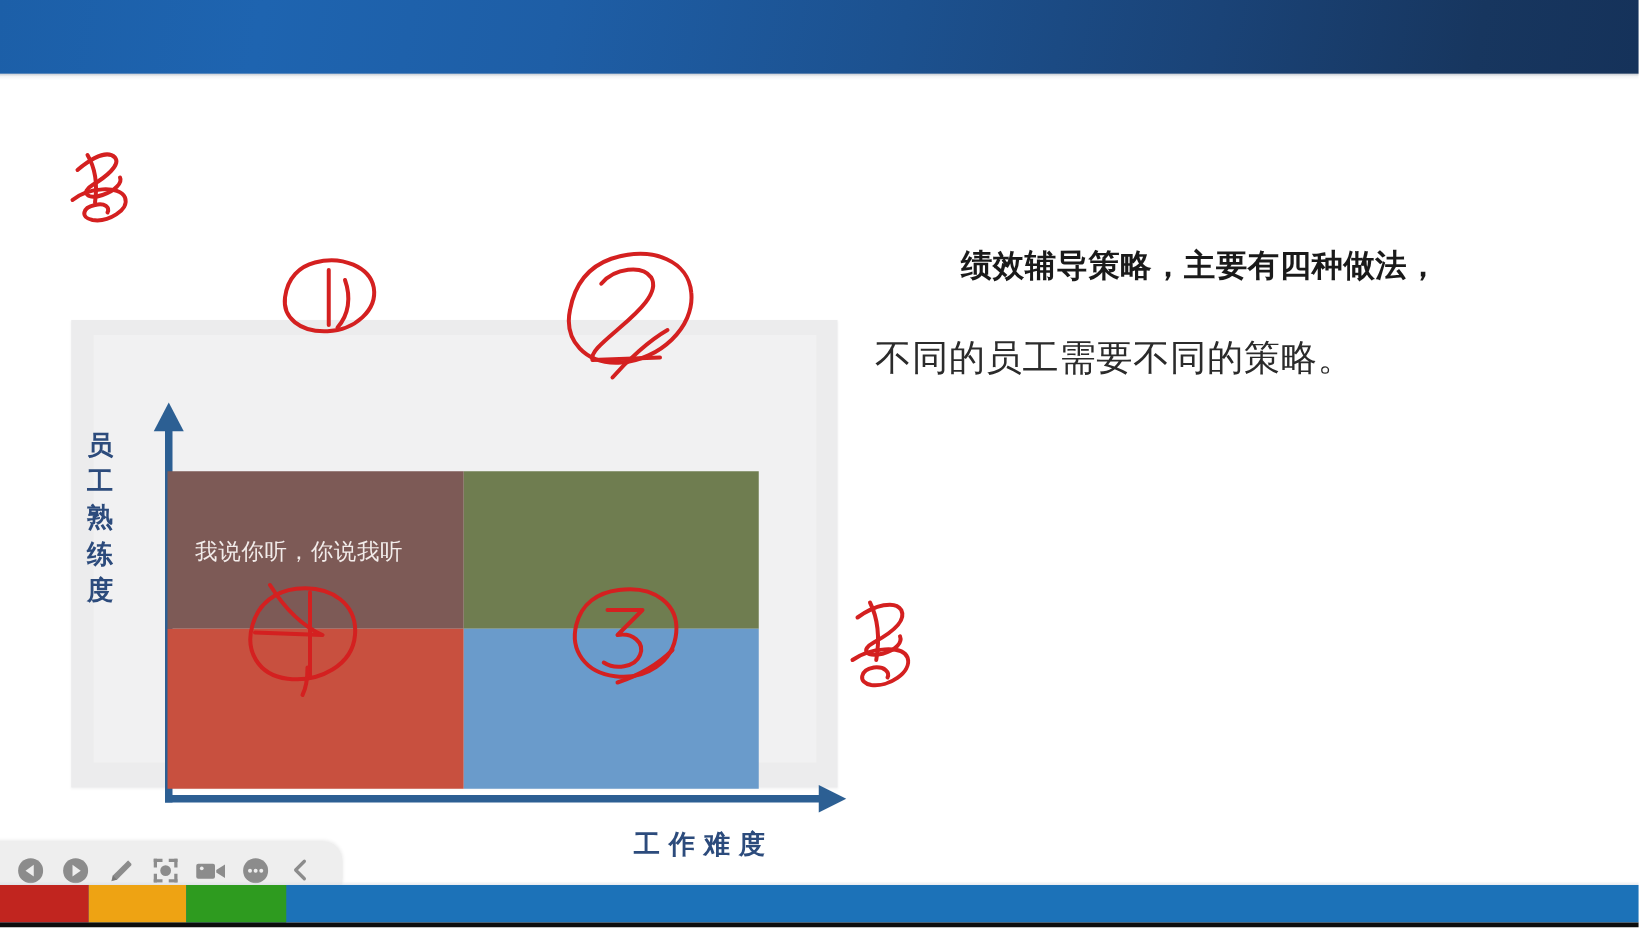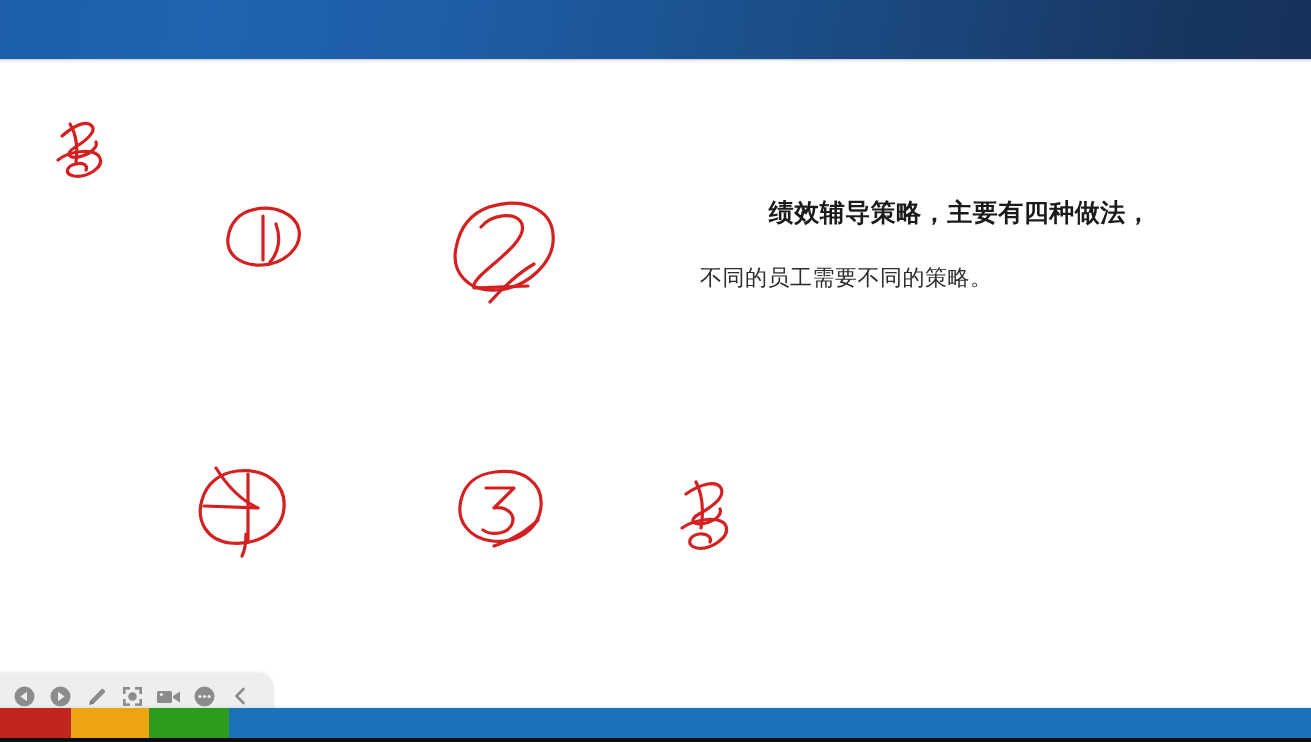--- a/index.html
+++ b/index.html
@@ -170,22 +170,22 @@
   #copy-line-1 {
     font-size: 25px;
     font-weight: bold;
     color: #1a1a1a;
     letter-spacing: 0.5px;
     line-height: 34px;
     font-family: "DejaVu Serif", "Liberation Serif", serif;
     text-align: center;
   }
   #copy-line-2 {
-    margin-top: 32px;
-    font-size: 22px;
+    margin-top: 40px;
+    font-size: 29px;
     color: #2b2b2b;
     letter-spacing: 0.5px;
     line-height: 32px;
     font-family: "DejaVu Serif", "Liberation Serif", serif;
   }
 
   
   #toolbar {
     position: absolute;
     left: -16px;
@@ -242,20 +242,41 @@
   }
 </style>
 </head>
 <body>
 
 <div id="top-bar"></div>
 <div id="top-bar-shadow"></div>
 
 <div id="stage">
 
+  <div id="figure">
+
+    <div id="figure-plate">
+      <div id="plate-inner"></div>
+
+      <div class="axis" id="y-axis-line"></div>
+      <div id="y-axis-head"></div>
+      <div class="axis" id="x-axis-line"></div>
+      <div id="x-axis-head"></div>
+
+      <div id="y-axis-label">员工熟练度</div>
+      <div id="x-axis-label">工作难度</div>
+
+      <div class="quadrant" id="q-top-left" style="background: rgb(125, 90, 86);">
+        <div id="q-top-left-text">我说你听，你说我听</div>
+      </div>
+      <div class="quadrant" id="q-top-right" style="background: rgb(111, 125, 80);"></div>
+      <div class="quadrant" id="q-bottom-left" style="background: rgb(200, 80, 63);"></div>
+      <div class="quadrant" id="q-bottom-right" style="background: rgb(106, 155, 203);"></div>
+    </div>
+  </div>
 
   <svg id="ink-layer" viewBox="0 0 1311 600" width="1311" height="600">
     <g fill="none" stroke="#d42020" stroke-width="3.2" stroke-linecap="round" stroke-linejoin="round">
 
       <g>
         <path d="M62 72 C74 62, 86 56, 92 62 C97 68, 84 78, 74 84
                  C64 90, 70 96, 82 92 C92 89, 98 82, 96 78"></path>
         <path d="M58 96 C70 86, 96 84, 100 94 C104 104, 86 114, 74 112
                  C64 110, 66 102, 76 100 C84 98, 88 102, 86 106"></path>
         <path d="M70 60 C76 70, 78 84, 76 98"></path>

